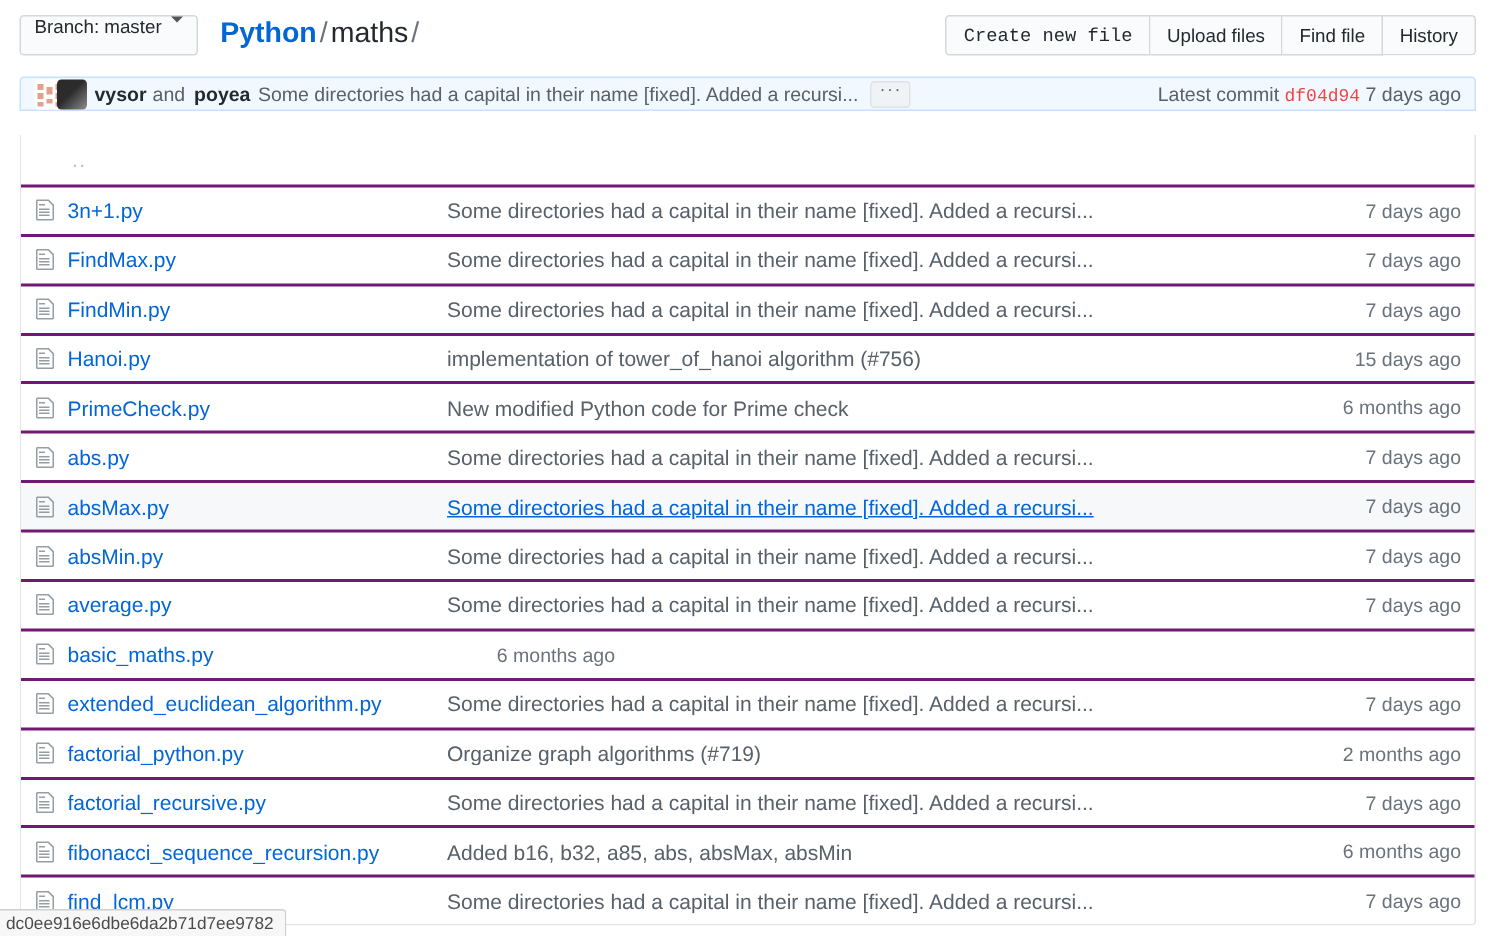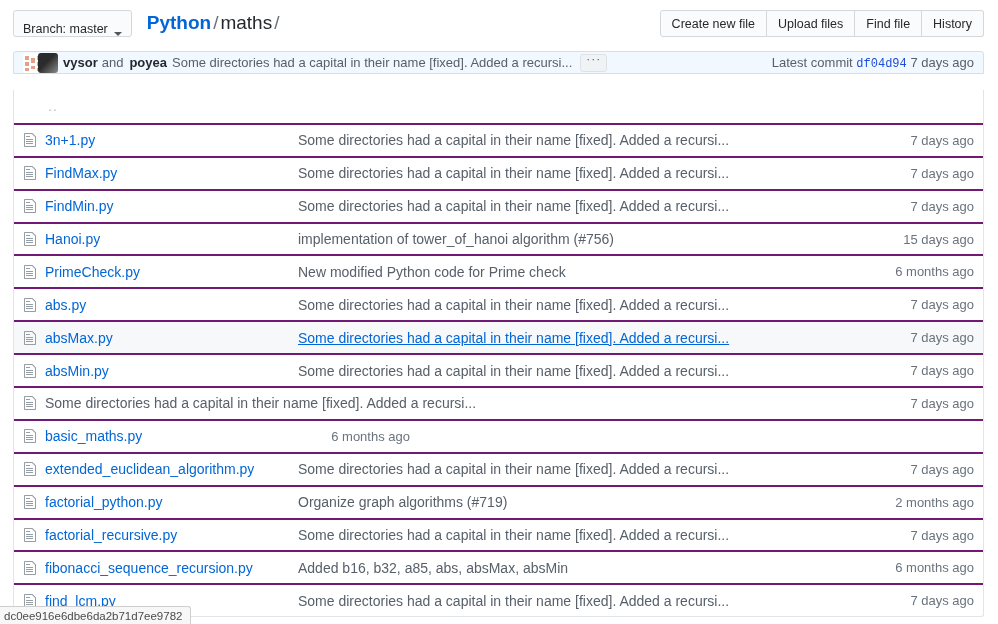--- a/index.html
+++ b/index.html
@@ -24,21 +24,21 @@
     width: 998px; height: 46px;
     display: flex;
     align-items: center;
   }
   .branch-btn {
     margin-left: 13px;
     height: 27px;
     box-sizing: border-box;
     padding: 0 9px;
     display: inline-flex;
-    align-items: flex-end;
+    align-items: flex-start;
     background: #fafbfc;
     border: 1px solid #d5d8da;
     border-radius: 3px;
     font-size: 12.5px;
     color: #24292e;
     white-space: nowrap;
   }
   .branch-btn .caret {
     display: inline-block;
     margin-left: 6px;
@@ -73,20 +73,21 @@
     background: #fafbfc;
     border: 1px solid #d5d8da;
     border-left-width: 0;
     font-size: 12.5px;
     color: #24292e;
     white-space: nowrap;
   }
   .btn-group .gbtn:first-child {
     border-left-width: 1px;
     border-radius: 3px 0 0 3px;
+    font-family: Liberation Mono, monospace;
   }
   .btn-group .gbtn:last-child { border-radius: 0 3px 3px 0; }
 
   
   .commit-bar {
     position: absolute;
     left: 13px; top: 51px;
     width: 971px;
     box-sizing: border-box;
     height: 23px;
@@ -134,21 +135,21 @@
   }
   .commit-right {
     margin-left: auto;
     color: #586069;
     font-size: 13px;
     white-space: nowrap;
   }
   .sha {
     font-family: "Liberation Mono", monospace;
     font-size: 12px;
-    color: #1d4ed8;
+    color: #ef4444;
   }
 
   
   .file-table {
     position: absolute;
     left: 13px; top: 90px;
     width: 971px;
     box-sizing: border-box;
     border: 1px solid #e1e4e8;
     border-top: 0;
@@ -364,20 +365,21 @@
         <div class="col-name"><a href="#">absMin.py</a></div>
         <div class="col-msg"><a href="#" class="">Some directories had a capital in their name [fixed]. Added a recursi...</a></div>
         <div class="col-age">7 days ago</div>
       </div>
       <div class="frow">
         <div class="col-icon">
           <svg class="fileicon" width="14" height="16" viewBox="0 0 12 16" xmlns="http://www.w3.org/2000/svg" fill="currentColor">
             <path d="M6 5H2V4h4v1zM2 8h7V7H2v1zm0 2h7V9H2v1zm0 2h7v-1H2v1zm10-7.5V14c0 .55-.45 1-1 1H1c-.55 0-1-.45-1-1V2c0-.55.45-1 1-1h7.5L12 4.5zM11 5L8 2H1v12h10V5z"></path>
           </svg>
         </div>
+        <div class="col-name"><a href="#">average.py</a></div>
         <div class="col-msg"><a href="#" class="">Some directories had a capital in their name [fixed]. Added a recursi...</a></div>
         <div class="col-age">7 days ago</div>
       </div>
       <div class="frow">
         <div class="col-icon">
           <svg class="fileicon" width="14" height="16" viewBox="0 0 12 16" xmlns="http://www.w3.org/2000/svg" fill="currentColor">
             <path d="M6 5H2V4h4v1zM2 8h7V7H2v1zm0 2h7V9H2v1zm0 2h7v-1H2v1zm10-7.5V14c0 .55-.45 1-1 1H1c-.55 0-1-.45-1-1V2c0-.55.45-1 1-1h7.5L12 4.5zM11 5L8 2H1v12h10V5z"></path>
           </svg>
         </div>
         <div class="col-name"><a href="#">basic_maths.py</a></div>

